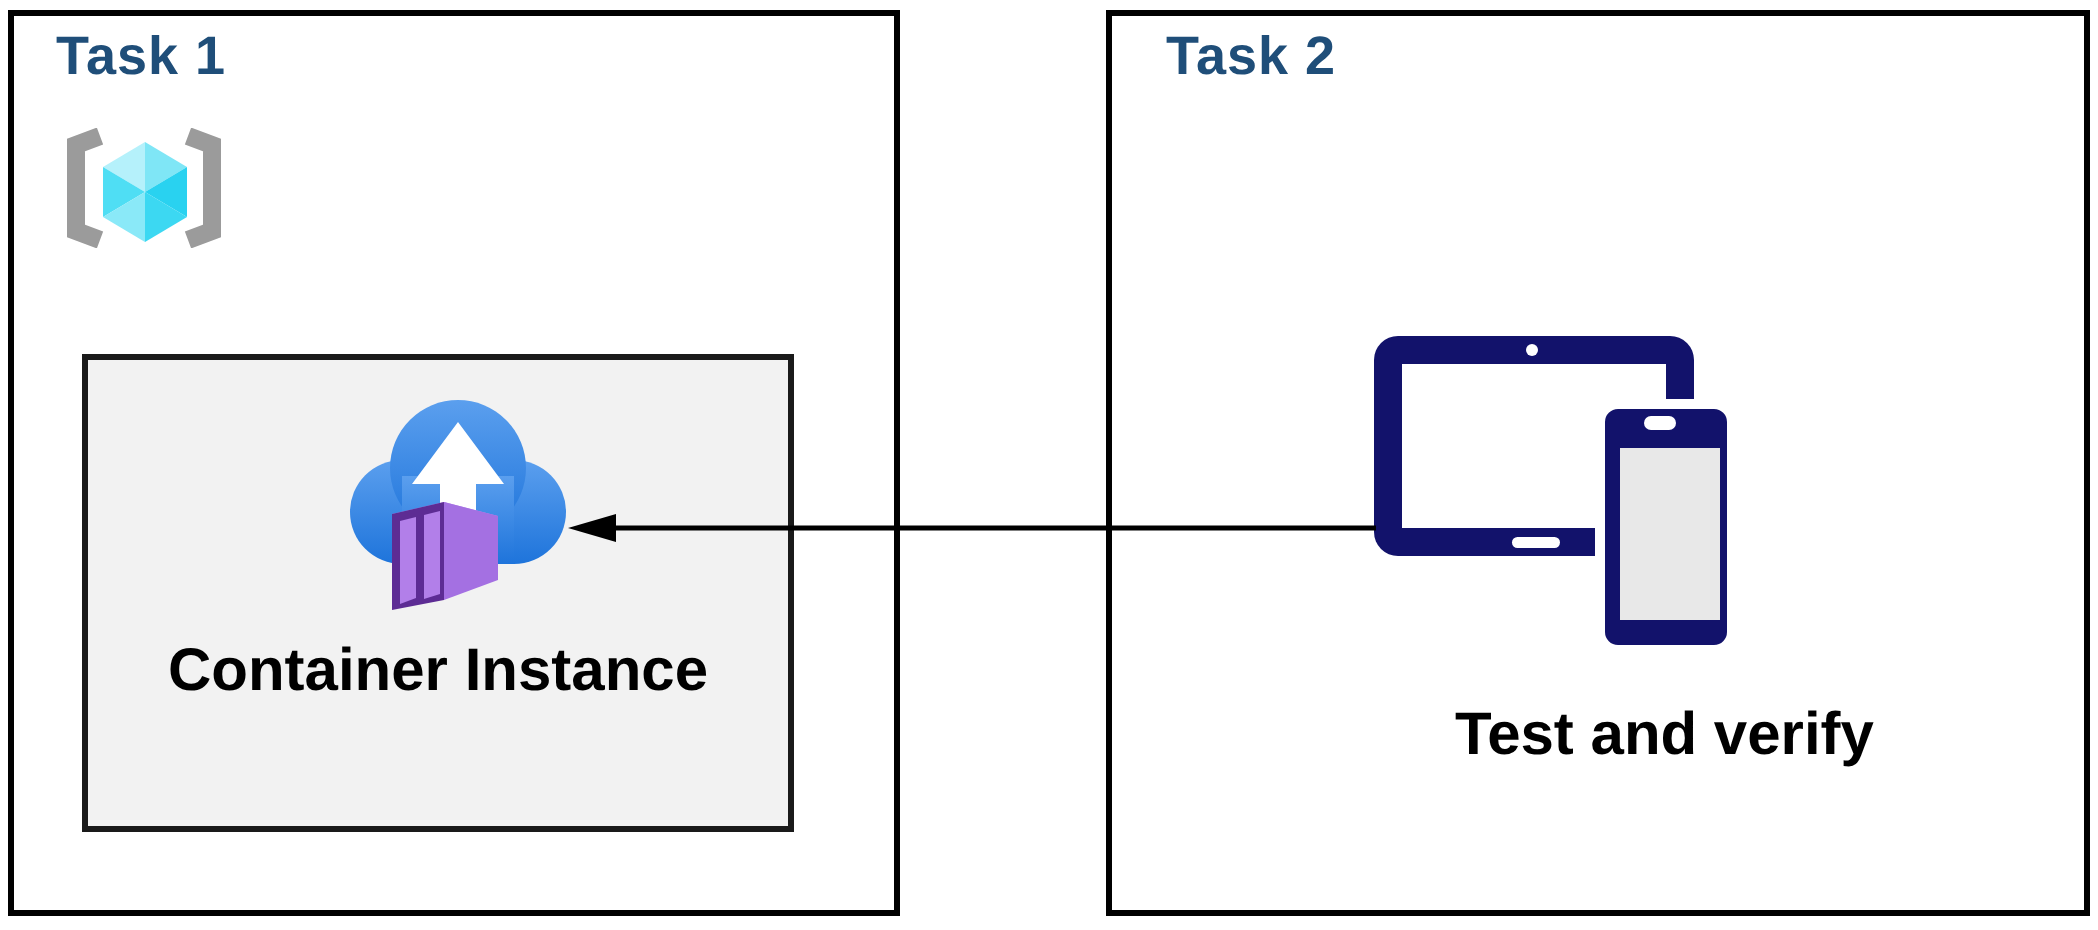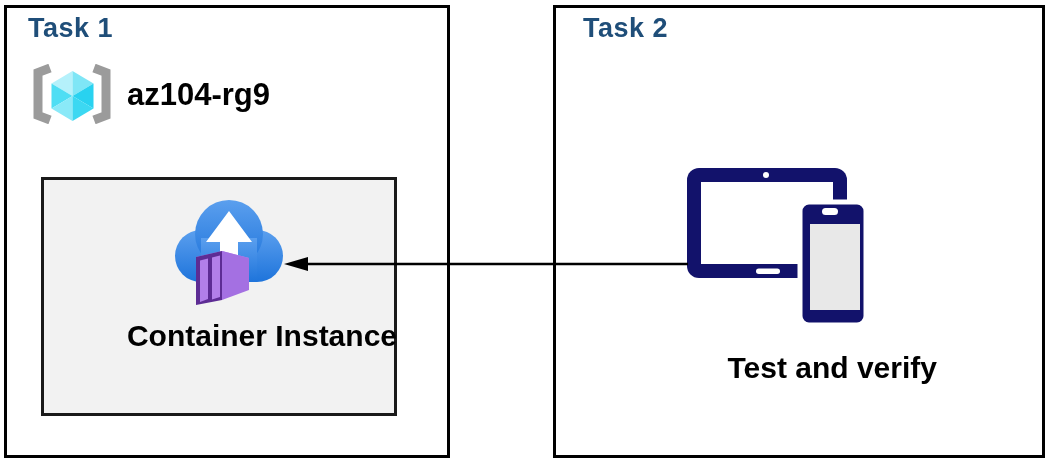--- a/index.html
+++ b/index.html
@@ -20,21 +20,21 @@
   #rg-icon{position:absolute;left:33px;top:64px;}
   #rg-name{
     position:absolute;left:127px;top:77px;font-size:31px;font-weight:bold;color:#000000;
   }
   #container-box{
     position:absolute;box-sizing:border-box;left:41px;top:177px;width:356px;height:239px;
     background:#F2F2F2;border:3px solid #1A1A1A;
   }
   #aci-icon{position:absolute;left:174px;top:198px;}
   #container-label{
-    position:absolute;left:41px;top:319px;width:356px;text-align:right;
+    position:absolute;left:41px;top:319px;width:356px;text-align:center;
     font-size:30px;font-weight:bold;color:#000000;
   }
   #devices-icon{position:absolute;left:676px;top:158px;}
   #test-verify-label{
     position:absolute;left:637px;top:351px;width:300px;text-align:right;
     font-size:30px;font-weight:bold;color:#000000;
   }
   #flow-arrow{position:absolute;left:282px;top:252px;}
 </style>
 </head>
@@ -52,21 +52,20 @@
     <path d="M 17,4 L 5,8.5 L 5,51.5 L 17,56" fill="none" stroke="#9B9B9B" stroke-width="9"></path>
     <path d="M 61,4 L 73,8.5 L 73,51.5 L 61,56" fill="none" stroke="#9B9B9B" stroke-width="9"></path>
     <polygon points="39.5,7 18.5,19.5 39.5,32" fill="#B5F1FB"></polygon>
     <polygon points="39.5,7 60.5,19.5 39.5,32" fill="#7FE6F6"></polygon>
     <polygon points="18.5,19.5 39.5,32 18.5,44.5" fill="#4FDEF4"></polygon>
     <polygon points="18.5,44.5 39.5,32 39.5,57" fill="#8AE9F8"></polygon>
     <polygon points="60.5,19.5 39.5,32 60.5,44.5" fill="#29D2F0"></polygon>
     <polygon points="60.5,44.5 39.5,32 39.5,57" fill="#3CD8F2"></polygon>
   </svg>
 
-  <div id="rg-name">az104-rg9</div>
 
   <div id="container-box"></div>
 
   <svg id="aci-icon" width="116" height="108" viewBox="0 0 116 108" aria-hidden="true">
     <defs>
       <linearGradient id="cloudGrad" x1="0" y1="0" x2="0" y2="1">
         <stop offset="0" stop-color="#5B9FEE"></stop>
         <stop offset="1" stop-color="#1E74DB"></stop>
       </linearGradient>
     </defs>

